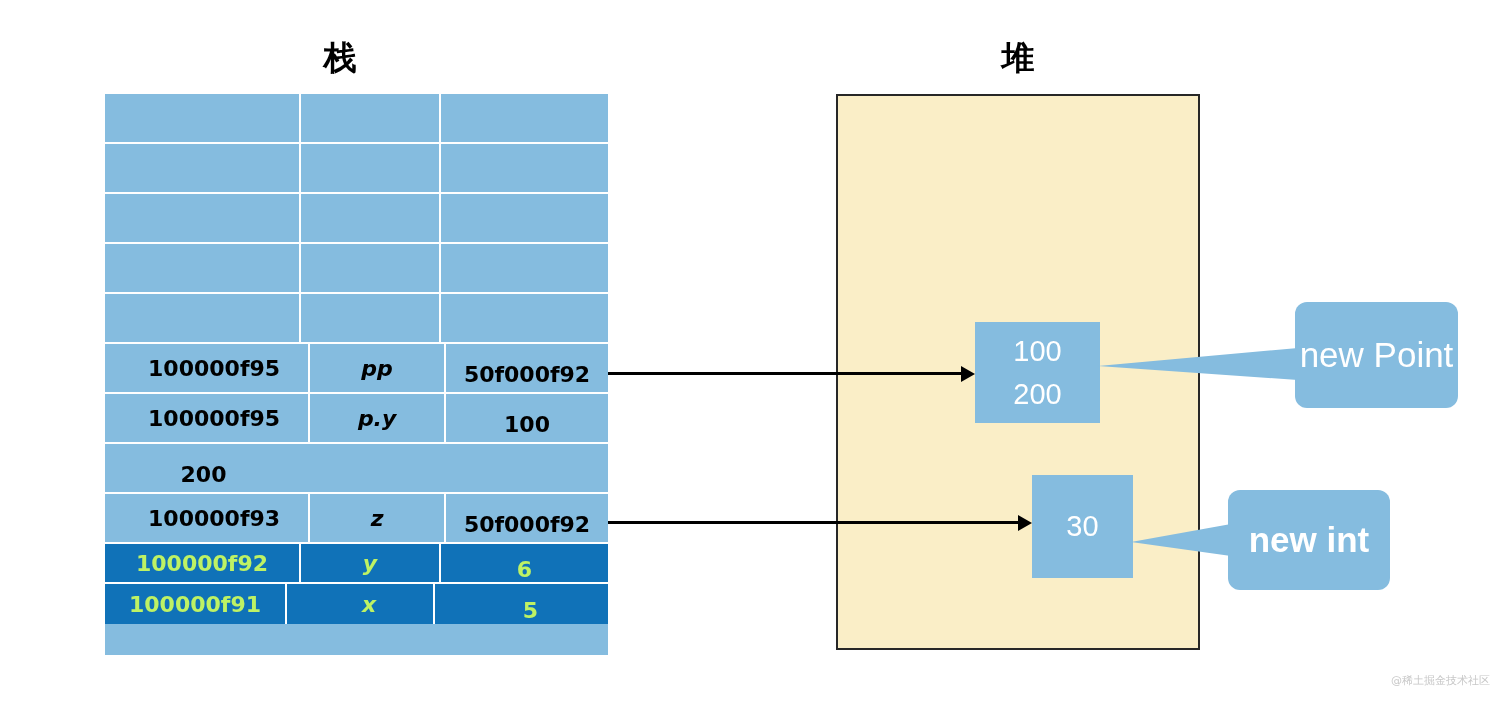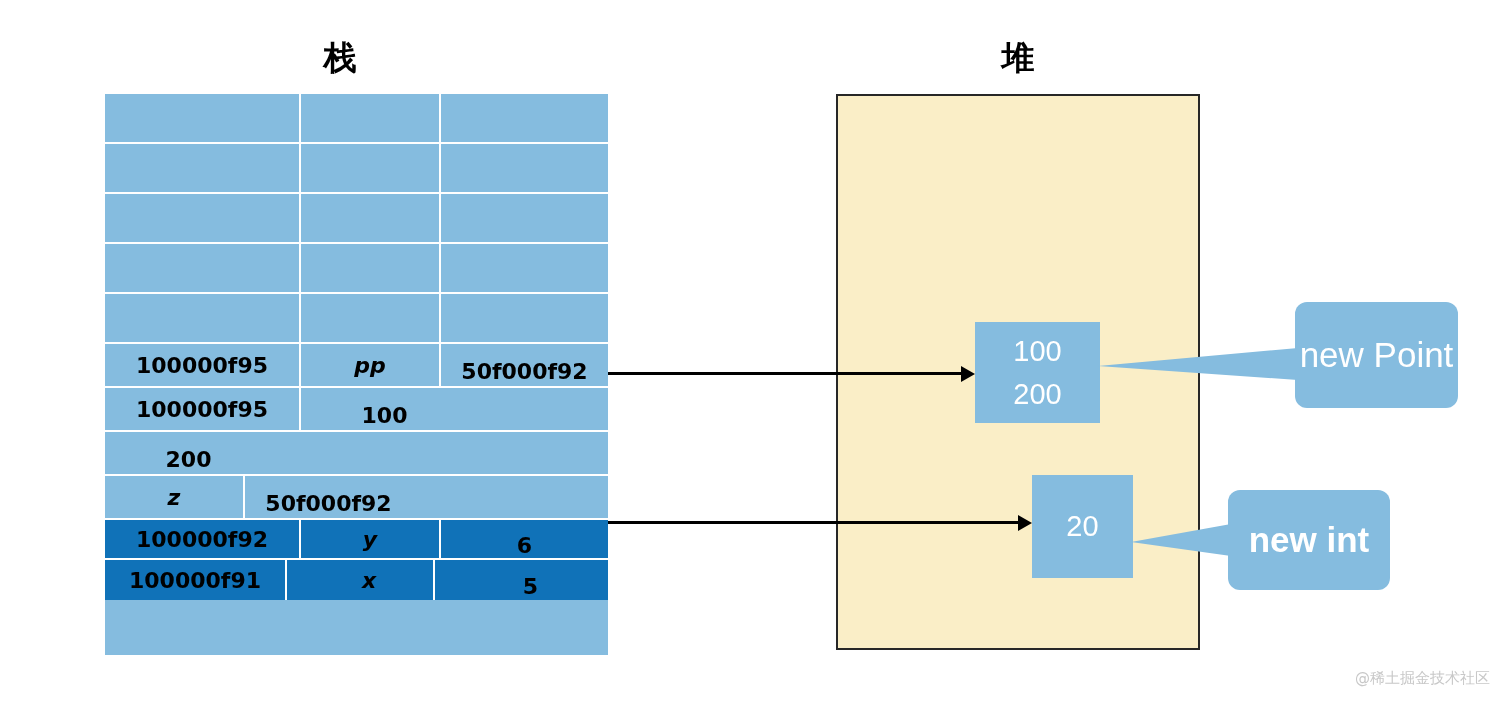--- a/index.html
+++ b/index.html
@@ -45,41 +45,41 @@
     flex-direction: column;
   }
   .srow {
     display: flex;
     flex: 0 0 auto;
     box-sizing: border-box;
     border-bottom: 2px solid #ffffff;
   }
   .srow:last-child { border-bottom: none; gap: 18px; }
   .srow.empty  { height: 50px; background: #85bcdf; }
-  .srow.light  { height: 44px; background: #85bcdf; }
+  .srow.light  { height: 50px; background: #85bcdf; padding-left: 15px; }
   .srow.dark   { height: 40px; background: #1072b8; }
   .srow.dark   { height: 40px; }
   .scell {
     box-sizing: border-box;
     display: flex;
     align-items: center;
     justify-content: center;
     font-family: "DejaVu Sans", sans-serif;
     font-size: 22px;
     font-weight: 700;
     color: #000000;
     border-right: 2px solid #ffffff;
     white-space: nowrap;
     overflow: hidden;
   }
   .scell:last-child { border-right: none; }
   .c-addr { width: 196px; }
   .c-name { width: 140px; font-style: italic; }
   .c-val  { width: 167px; margin-top: 12px; }
-  .srow.dark .scell { color: #000000; }
+  .srow.dark .scell { color: #bef264; }
 
   
   #heap-rect {
     position: absolute;
     left: 836px;
     top: 94px;
     width: 364px;
     height: 556px;
     background: #faeec7;
     border: 2px solid #272727;
@@ -133,21 +133,21 @@
   #callout-int   { left: 1228px; top: 490px; width: 162px; height: 100px; font-weight: bold; }
 
   .callout-tail { position: absolute; }
 
   
   #watermark {
     position: absolute;
     right: 22px;
     bottom: 14px;
     font-family: "DejaVu Sans", sans-serif;
-    font-size: 15px;
+    font-size: 11px;
     color: #c8c8c8;
     white-space: nowrap;
   }
 </style>
 </head>
 <body>
 
 <div id="canvas">
 
   <div class="section-title" id="stack-title">栈</div>
@@ -182,28 +182,30 @@
     </div>
 
     <div class="srow light">
       <div class="scell c-addr">100000f95</div>
       <div class="scell c-name">pp</div>
       <div class="scell c-val">50f000f92</div>
     </div>
 
     <div class="srow light">
       <div class="scell c-addr">100000f95</div>
+      <div class="scell c-name">p.y</div>
       <div class="scell c-val">100</div>
     </div>
 
     <div class="srow light">
       <div class="scell c-val">200</div>
     </div>
 
     <div class="srow light">
+      <div class="scell c-addr">100000f93</div>
       <div class="scell c-name">z</div>
       <div class="scell c-val">50f000f92</div>
     </div>
 
     <div class="srow dark">
       <div class="scell c-addr">100000f92</div>
       <div class="scell c-name">y</div>
       <div class="scell c-val">6</div>
     </div>
 
@@ -215,21 +217,21 @@
   </div>
 
   <div id="heap-rect"></div>
 
   <div class="heap-box" id="point-box">
     <span>100</span>
     <span>200</span>
   </div>
 
   <div class="heap-box" id="int-box">
-    <span>20</span>
+    <span>30</span>
   </div>
 
   <div class="arrow-line" style="left:608px; top:372px; width:353px;"></div>
   <div class="arrow-head" style="left:961px; top:366px;"></div>
 
   <div class="arrow-line" style="left:608px; top:521px; width:410px;"></div>
   <div class="arrow-head" style="left:1018px; top:515px;"></div>
 
   <svg class="callout-tail" style="left:1098px; top:340px;" width="200" height="44" viewBox="0 0 200 44">
     <polygon points="0,26 200,8 200,40" fill="#85bcdf"></polygon>

